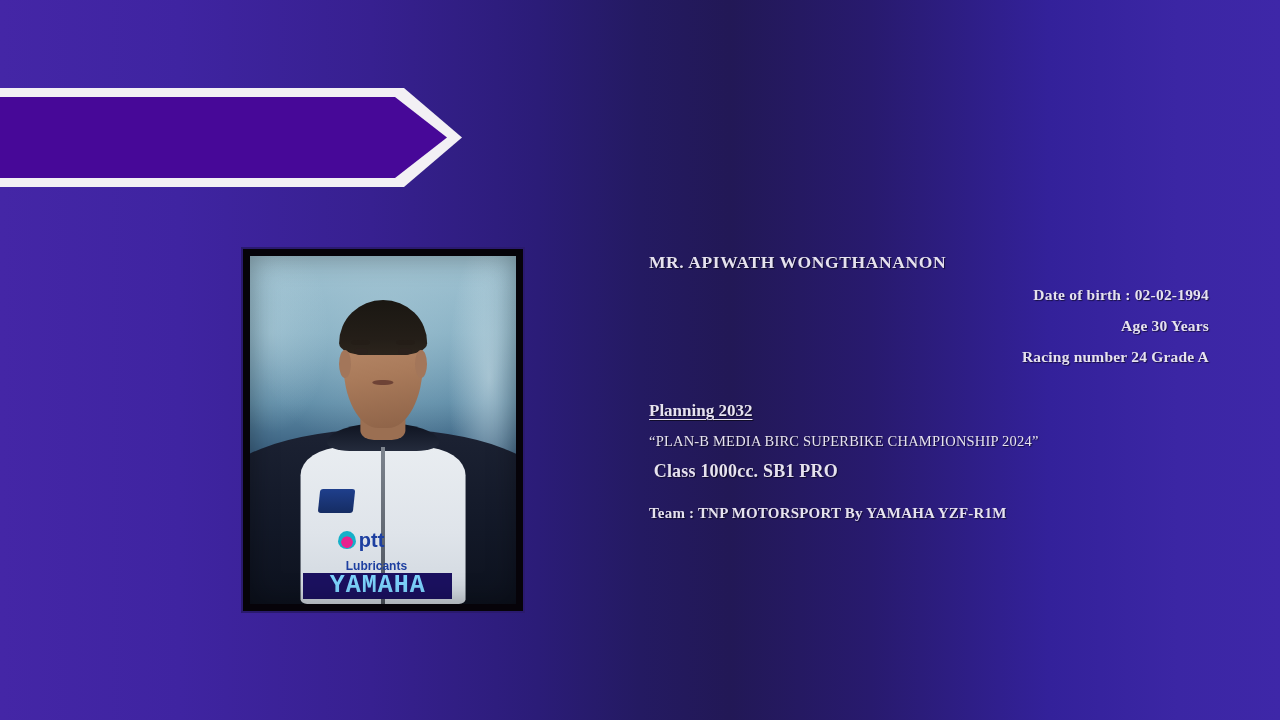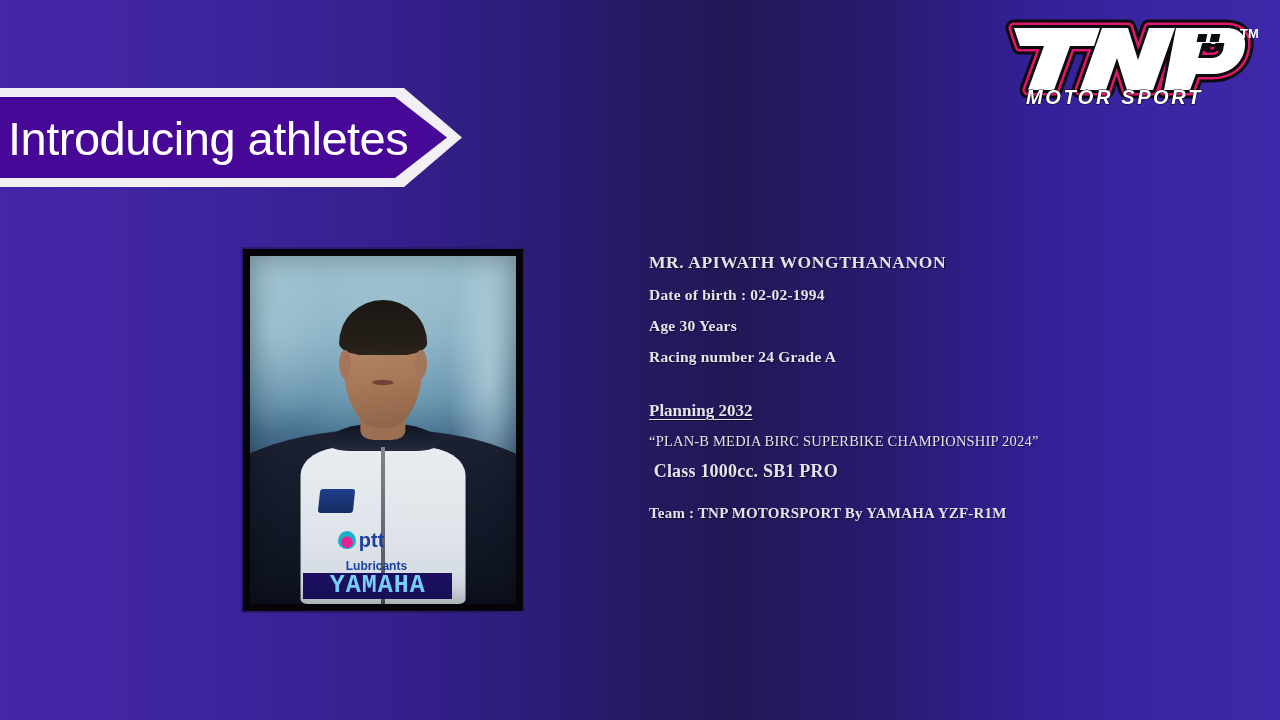--- a/index.html
+++ b/index.html
@@ -258,20 +258,21 @@
     font-size: 17.5px;
     font-weight: 700;
     letter-spacing: 0.6px;
     margin-bottom: 13px;
   }
   .info .line {
     font-size: 15.5px;
     font-weight: 700;
     letter-spacing: 0.2px;
     margin-bottom: 13px;
+    text-align: right;
   }
   .info .gap { height: 22px; }
   .info .planning {
     font-size: 17px;
     font-weight: 700;
     text-decoration: underline;
     text-underline-offset: 3px;
     margin-bottom: 12px;
   }
   .info .champ {
@@ -294,57 +295,22 @@
   }
 </style>
 </head>
 <body>
 
 <div class="slide">
 
   <div class="banner-wrap">
     <div class="banner-outer"></div>
     <div class="banner-inner"></div>
-    <div class="banner-text">Introducing athletes</div>
   </div>
 
-  <div class="logo">
-    <svg viewBox="0 0 258 96" xmlns="http://www.w3.org/2000/svg">
-      <defs>
-
-        <g id="tnp-letters">
-
-          <path d="M10 16 H96 L90 34 H66 L50 78 H24 L40 34 H16 Z"></path>
-
-          <path d="M98 16 H124 L134 48 L145 16 H171 L149 78 H123 L113 46 L102 78 H76 Z"></path>
-
-          <path d="M172 16 H222 C238 16 244 26 240 40 C236 54 224 62 208 62 H192 L186 78 H160 Z M198 32 L194 46 H208 C214 46 218 42 219 38 C220 34 217 32 212 32 Z"></path>
-        </g>
-      </defs>
-
-      <use href="#tnp-letters" fill="none" stroke="#0b0b10" stroke-width="17" stroke-linejoin="round"></use>
-
-      <use href="#tnp-letters" fill="none" stroke="#e0186a" stroke-width="11" stroke-linejoin="round"></use>
-
-      <use href="#tnp-letters" fill="none" stroke="#0b0b10" stroke-width="6" stroke-linejoin="round"></use>
-
-      <use href="#tnp-letters" fill="#ffffff"></use>
-
-      <g>
-        <rect x="199" y="22" width="9" height="8" fill="#0b0b10" transform="skewX(-12)"></rect>
-        <rect x="212" y="22" width="9" height="8" fill="#0b0b10" transform="skewX(-12)"></rect>
-        <rect x="205" y="31" width="9" height="8" fill="#0b0b10" transform="skewX(-12)"></rect>
-        <rect x="218" y="31" width="9" height="8" fill="#0b0b10" transform="skewX(-12)"></rect>
-      </g>
-
-      <text x="236" y="26" font-family="Liberation Sans, sans-serif" font-size="13" font-weight="700" fill="#ffffff">TM</text>
-
-      <text x="22" y="92" font-family="Liberation Sans, sans-serif" font-size="20" font-weight="700" font-style="italic" letter-spacing="2.6" fill="#ffffff" stroke="#0b0b10" stroke-width="1.1" paint-order="stroke">MOTOR SPORT</text>
-    </svg>
-  </div>
 
   <div class="photo-frame">
     <div class="photo-mat">
       <div class="photo">
         <div class="smoke"></div>
         <div class="torso"></div>
         <div class="chest"></div>
         <div class="collar"></div>
         <div class="zip"></div>
         <div class="neck"></div>

